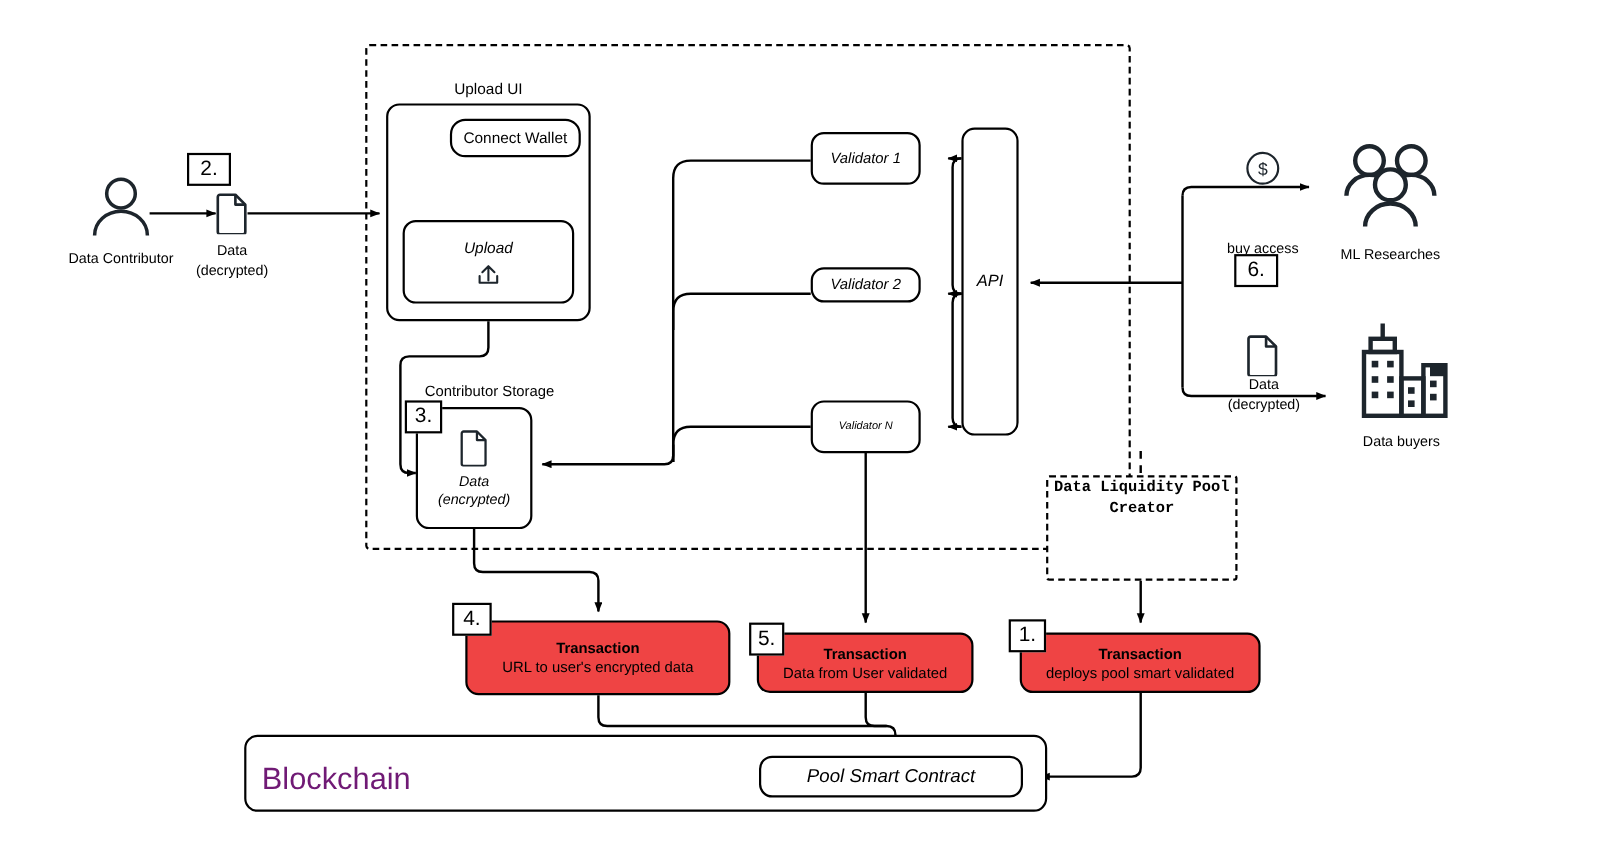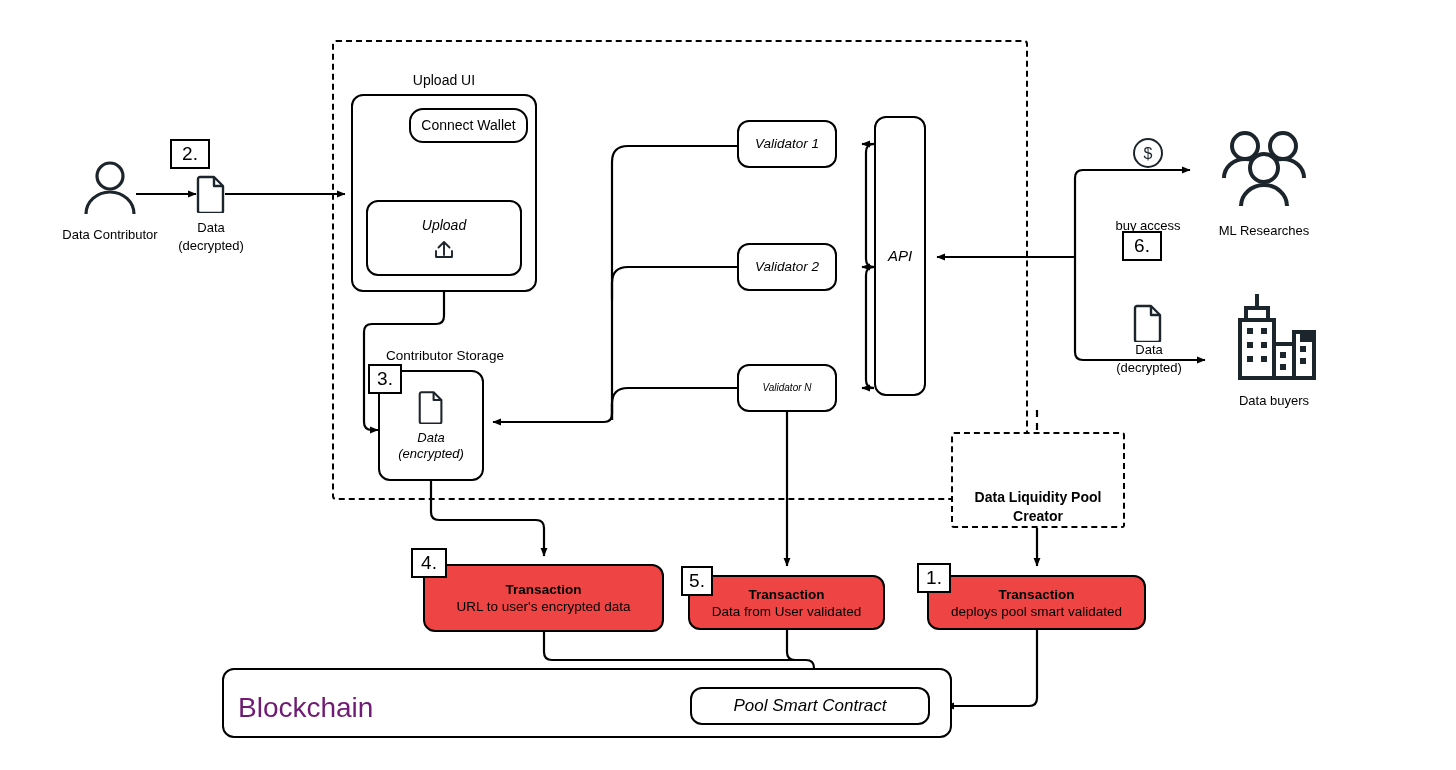--- a/index.html
+++ b/index.html
@@ -63,27 +63,28 @@
     border: 2px dashed #000000;
     background: transparent;
     border-radius: 4px;
   }
   .dashed-box {
     position: absolute;
     box-sizing: border-box;
     border: 2px dashed #000000;
     background: #ffffff;
     display: flex;
-    align-items: flex-end;
+    align-items: flex-start;
     justify-content: center;
     text-align: center;
     font-weight: bold;
     font-size: 14px;
     line-height: 1.35;
     border-radius: 3px;
+    font-family: Liberation Mono, monospace;
   }
   .tx {
     position: absolute;
     box-sizing: border-box;
     border: 2px solid #000000;
     border-radius: 12px;
     background: #ef4444;
     display: flex;
     flex-direction: column;
     align-items: center;
@@ -221,21 +222,21 @@
       </svg>
     </span>
     <span style="white-space:pre-line; margin-top:5px;">Data
 (encrypted)</span>
   </div>
   <div class="badge" style="left:368px; top:364px; width:34px; height:30px;">3.</div>
 
   <div class="node rounded" style="left:737px; top:120px; width:100px; height:48px; font-size:13.5px;">
     <span>Validator 1</span>
   </div>
-  <div class="node rounded" style="left:737px; top:243px; width:100px; height:48px; font-size:13.5px;">
+  <div class="node rounded" style="left:737px; top:243px; width:100px; height:32px; font-size:13.5px;">
     <span>Validator 2</span>
   </div>
   <div class="node rounded" style="left:737px; top:364px; width:100px; height:48px; font-size:10px;">
     <span>Validator N</span>
   </div>
 
   <div class="node rounded" style="left:874px; top:116px; width:52px; height:280px; font-size:15px;">
     <span>API</span>
   </div>
 

